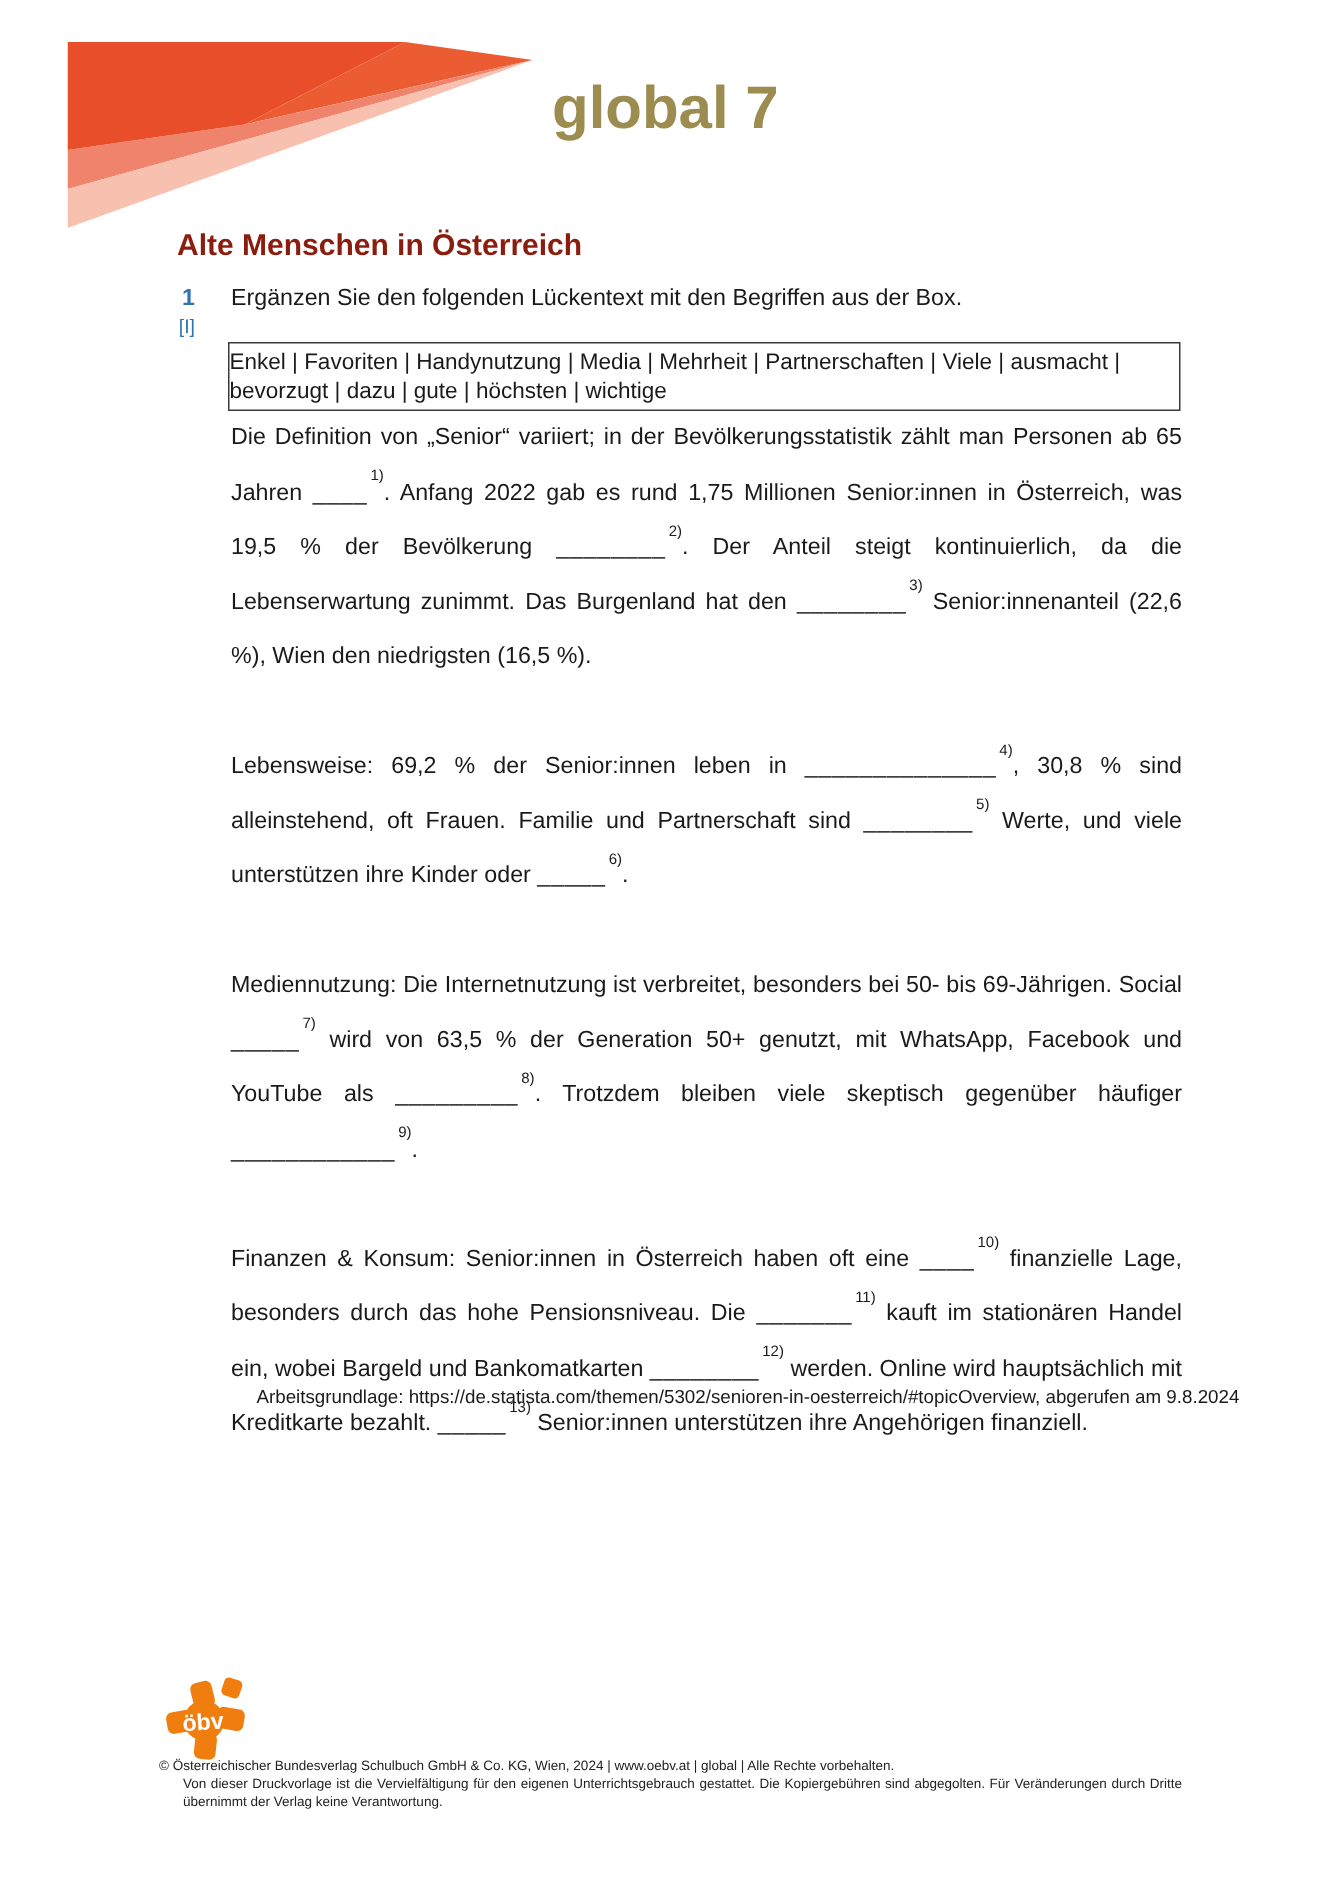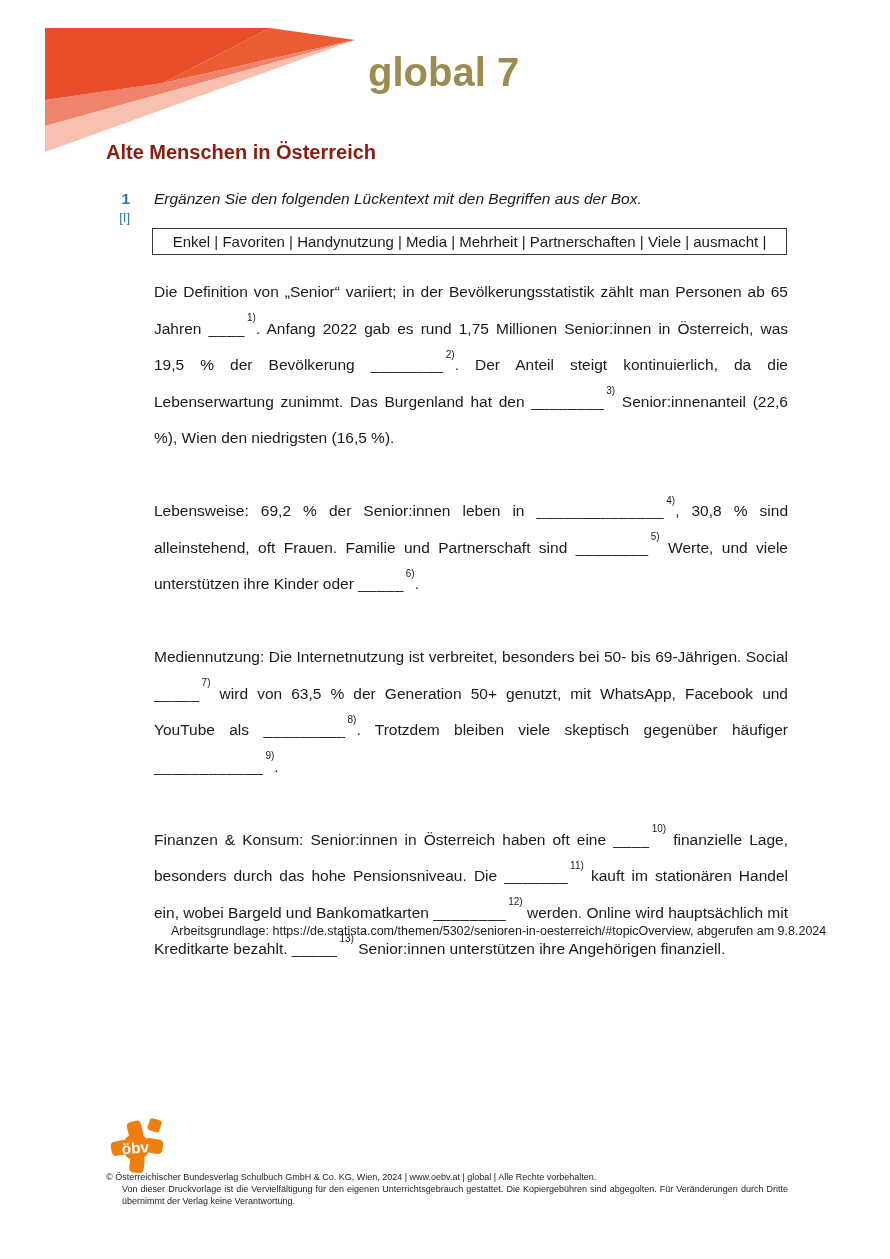--- a/index.html
+++ b/index.html
@@ -7,30 +7,30 @@
     width:890px;height:1259px;position:relative;background:#ffffff;
     font-family:"Liberation Sans", sans-serif;color:#1a1a1a;overflow:hidden;
   }
   
   .corner-flag{position:absolute;left:45px;top:28px;width:310px;height:124px;}
   
   .brand{position:absolute;left:368px;top:50px;font-size:40px;font-weight:bold;
          color:#9C8C50;letter-spacing:0px;text-align:right;}
   
   .page-title{position:absolute;left:106px;top:141px;font-size:20px;font-weight:bold;
-              color:#8B1D0E;margin:0;}
+              color:#8B1D0E;margin:12px;}
   
   .task-num{position:absolute;left:108px;top:190px;width:22px;text-align:right;
             font-size:15.5px;font-weight:bold;color:#2E74B5;}
   .task-level{position:absolute;left:108px;top:210px;width:22px;text-align:right;
               font-size:13px;color:#2E74B5;}
-  .instruction{position:absolute;left:154px;top:190px;width:634px;font-size:15.5px;font-style:italic;}
+  .instruction{position:absolute;left:154px;top:190px;width:634px;font-size:15.5px;}
   
   .word-box{position:absolute;left:152px;top:228px;width:633px;border:1px solid #3a3a3a;
-            padding:3px 0 3px 0;text-align:center;font-size:15px;line-height:19px;}
+            padding:3px 0 3px 0;font-size:15px;line-height:19px;}
   
   .gap-text{position:absolute;left:154px;top:274px;width:634px;}
   .gap-text p.para{margin:0 0 36.5px 0;font-size:15.5px;line-height:36.5px;
                    text-align:justify;}
   .gap-text p.para:last-child{margin-bottom:0;}
   .blank{letter-spacing:0.5px;}
   sup.fref{font-size:10px;line-height:0;position:relative;top:-6px;margin-left:2px;}
   
   .source{position:absolute;left:154px;top:924px;font-size:12.5px;margin-left:17px;}
   
@@ -55,20 +55,21 @@
 
 <h1 class="page-title">Alte Menschen in Österreich</h1>
 
 <div class="task-num">1</div>
 <div class="task-level">[I]</div>
 
 <div class="instruction">Ergänzen Sie den folgenden Lückentext mit den Begriffen aus der Box.</div>
 
 <div class="word-box">
     <div>Enkel | Favoriten | Handynutzung | Media | Mehrheit | Partnerschaften | Viele | ausmacht |</div>
+    <div>bevorzugt | dazu | gute | höchsten | wichtige</div>
   </div>
 
 <div class="gap-text">
     <p class="para"><span>Die Definition von „Senior“ variiert; in der Bevölkerungsstatistik zählt man Personen ab 65 Jahren </span><span class="blank">____</span><sup class="fref">1)</sup><span>. Anfang 2022 gab es rund 1,75 Millionen Senior:innen in Österreich, was 19,5 % der Bevölkerung </span><span class="blank">________</span><sup class="fref">2)</sup><span>. Der Anteil steigt kontinuierlich, da die Lebenserwartung zunimmt. Das Burgenland hat den </span><span class="blank">________</span><sup class="fref">3)</sup><span> Senior:innenanteil (22,6 %), Wien den niedrigsten (16,5 %).</span></p>
     <p class="para"><span>Lebensweise: 69,2 % der Senior:innen leben in </span><span class="blank">______________</span><sup class="fref">4)</sup><span>, 30,8 % sind alleinstehend, oft Frauen. Familie und Partnerschaft sind </span><span class="blank">________</span><sup class="fref">5)</sup><span> Werte, und viele unterstützen ihre Kinder oder </span><span class="blank">_____</span><sup class="fref">6)</sup><span>.</span></p>
     <p class="para"><span>Mediennutzung: Die Internetnutzung ist verbreitet, besonders bei 50- bis 69-Jährigen. Social </span><span class="blank">_____</span><sup class="fref">7)</sup><span> wird von 63,5 % der Generation 50+ genutzt, mit WhatsApp, Facebook und YouTube als </span><span class="blank">_________</span><sup class="fref">8)</sup><span>. Trotzdem bleiben viele skeptisch gegenüber häufiger </span><span class="blank">____________</span><sup class="fref">9)</sup><span>.</span></p>
     <p class="para"><span>Finanzen &amp; Konsum: Senior:innen in Österreich haben oft eine </span><span class="blank">____</span><sup class="fref">10)</sup><span> finanzielle Lage, besonders durch das hohe Pensionsniveau. Die </span><span class="blank">_______</span><sup class="fref">11)</sup><span> kauft im stationären Handel ein, wobei Bargeld und Bankomatkarten </span><span class="blank">________</span><sup class="fref">12)</sup><span> werden. Online wird hauptsächlich mit Kreditkarte bezahlt. </span><span class="blank">_____</span><sup class="fref">13)</sup><span> Senior:innen unterstützen ihre Angehörigen finanziell.</span></p>
   </div>
 
 <div class="source">Arbeitsgrundlage: https://de.statista.com/themen/5302/senioren-in-oesterreich/#topicOverview, abgerufen am 9.8.2024</div>

